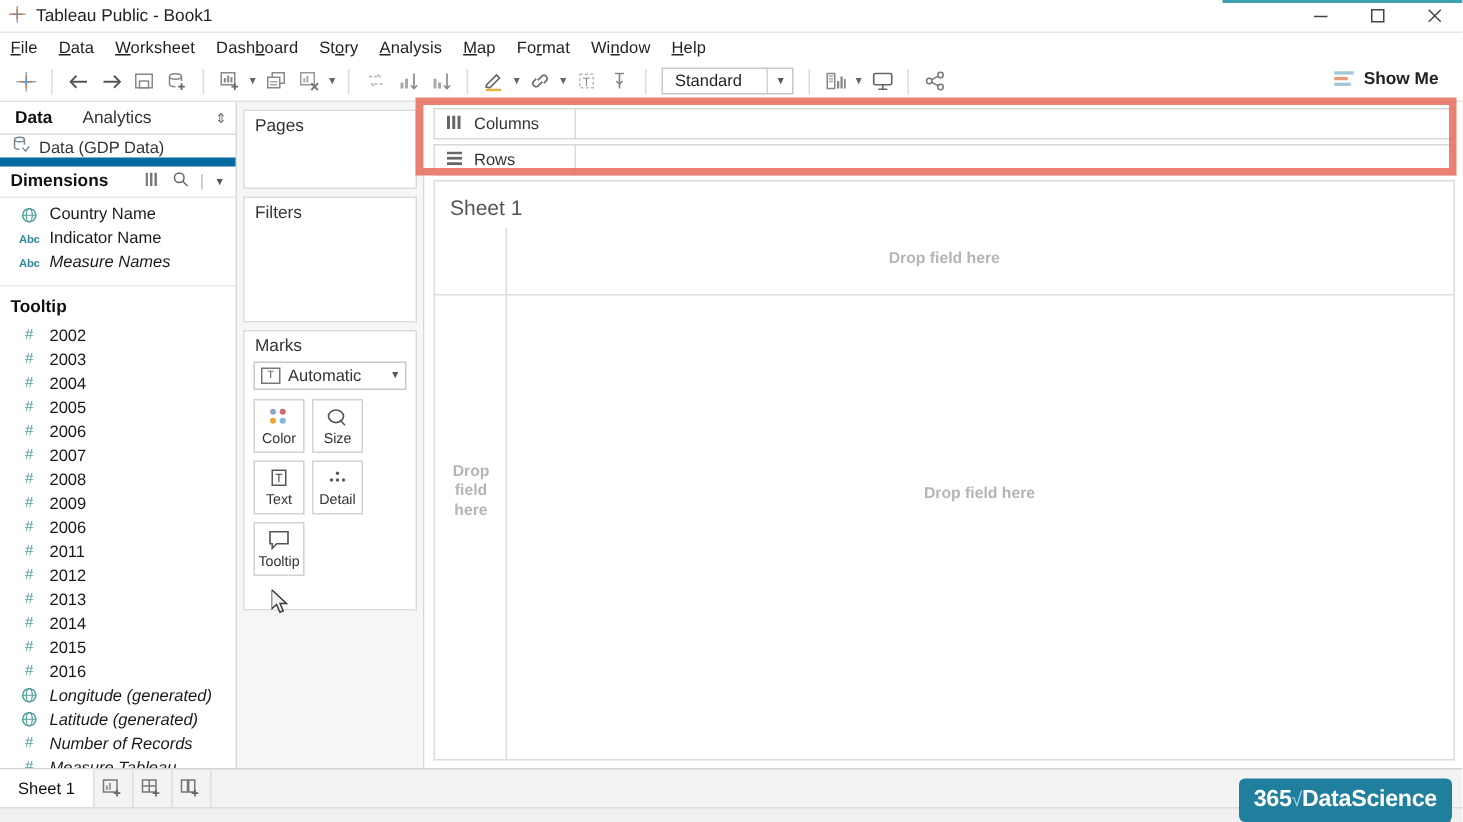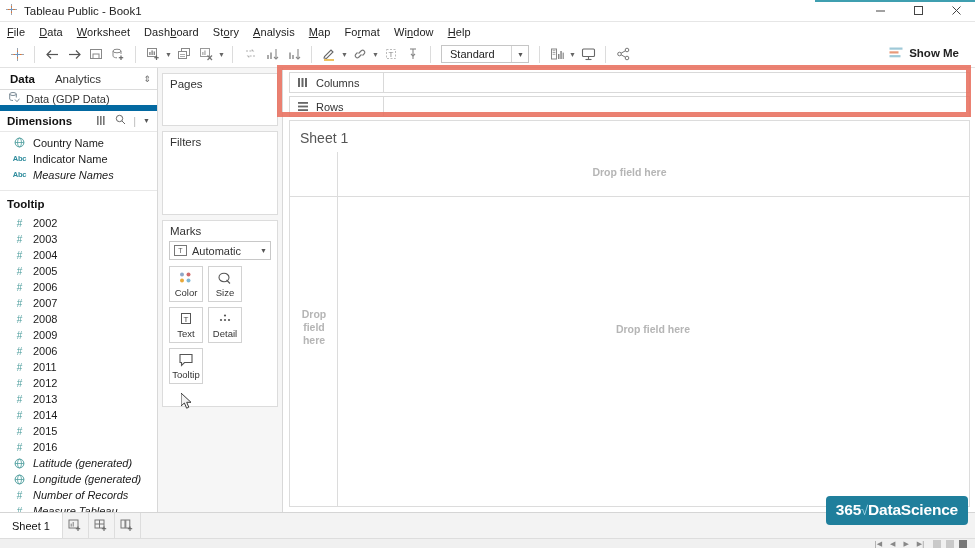--- a/index.html
+++ b/index.html
@@ -126,21 +126,21 @@
 
   
   .statusbar { height:26px; flex:0 0 26px; display:flex; align-items:stretch;
                background:#f3f3f3; border-top:1px solid #d5d5d5; }
   .sb-item { display:flex; align-items:center; gap:6px; padding:0 11px; font-size:11px;
              color:#333; border-right:1px solid #ddd; }
   .sb-item.sheet { background:#fff; font-size:11px; color:#111; padding:0 12px; }
   .sb-icon { width:26px; display:flex; align-items:center; justify-content:center;
              border-right:1px solid #ddd; color:#555; }
   .sb-right { margin-left:auto; display:flex; align-items:center; }
-  .logo { position:absolute; right:7px; bottom:23px; background:#1f7f9c; color:#fff;
+  .logo { position:absolute; right:7px; bottom:0; background:#1f7f9c; color:#fff;
           font-size:15.5px; font-weight:bold; padding:5px 10px 6px 10px; border-radius:4px;
           letter-spacing:-.2px; z-index:30; white-space:nowrap;text-align:center; }
   .logo .r { color:#9fd6e8; font-weight:normal; font-size:13px; }
   .footer-strip { height:10px; flex:0 0 10px; background:#f0f0f0; border-top:1px solid #ddd;
                   display:flex; align-items:center; justify-content:flex-end; gap:9px;
                   padding-right:8px; }
   .fs-nav { display:flex; gap:8px; color:#888; font-size:7px; align-items:center; }
   .fs-views { display:flex; gap:5px; align-items:center; }
   .fs-box { width:8px; height:8px; background:#c9c9c9; }
   .fs-box.dark { background:#777; }
@@ -524,31 +524,31 @@
               <span class="lbl">2016</span>
             </div>
             <div class="dp-item ital">
               <span class="ic">
                 <svg width="11" height="11">
                   <circle cx="5.5" cy="5.5" r="4.4" fill="none" stroke="#4e9e9e" stroke-width="1"></circle>
                   <ellipse cx="5.5" cy="5.5" rx="2" ry="4.4" fill="none" stroke="#4e9e9e" stroke-width="0.8"></ellipse>
                   <line x1="1.1" y1="5.5" x2="9.9" y2="5.5" stroke="#4e9e9e" stroke-width="0.8"></line>
                 </svg>
               </span>
-              <span class="lbl">Latitude (generated)</span>
+              <span class="lbl">Longitude (generated)</span>
             </div>
             <div class="dp-item ital">
               <span class="ic">
                 <svg width="11" height="11">
                   <circle cx="5.5" cy="5.5" r="4.4" fill="none" stroke="#4e9e9e" stroke-width="1"></circle>
                   <ellipse cx="5.5" cy="5.5" rx="2" ry="4.4" fill="none" stroke="#4e9e9e" stroke-width="0.8"></ellipse>
                   <line x1="1.1" y1="5.5" x2="9.9" y2="5.5" stroke="#4e9e9e" stroke-width="0.8"></line>
                 </svg>
               </span>
-              <span class="lbl">Longitude (generated)</span>
+              <span class="lbl">Latitude (generated)</span>
             </div>
             <div class="dp-item ital">
               <span class="ic">#</span>
               <span class="lbl">Number of Records</span>
             </div>
             <div class="dp-item ital">
               <span class="ic">#</span>
               <span class="lbl">Measure Tableau</span>
             </div>
           </div>

